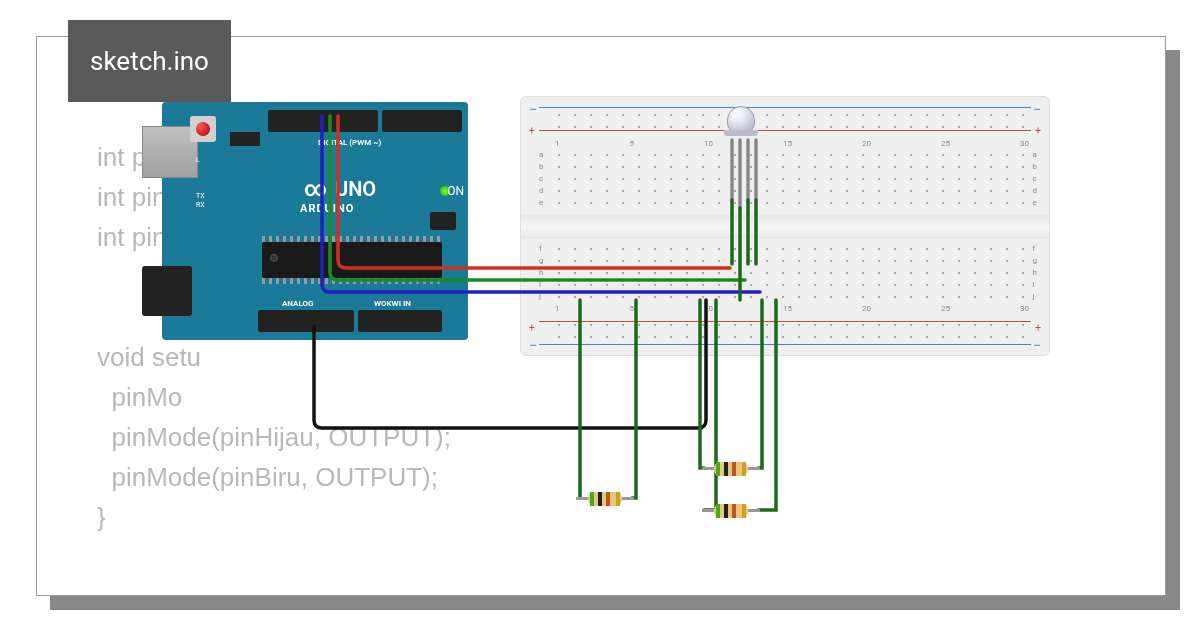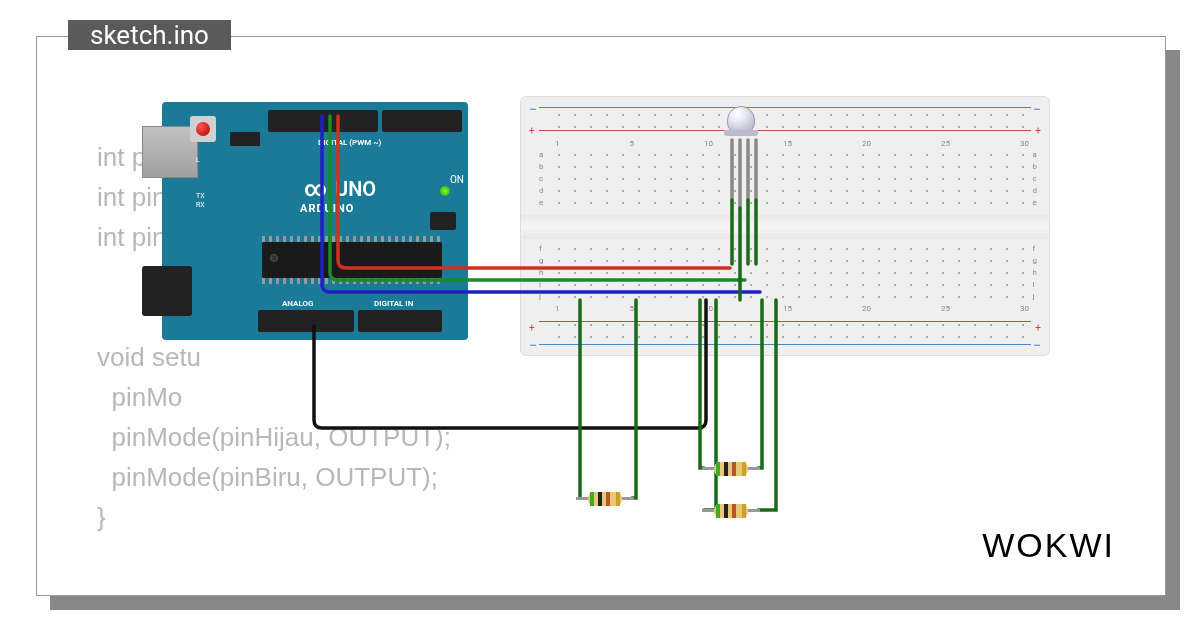--- a/index.html
+++ b/index.html
@@ -27,21 +27,21 @@
     height: 560px;
     background: #fff;
     border: 1px solid #999;
   }
   .tab {
     position: absolute;
     left: 68px;
     top: 20px;
     background: #5a5a5a;
     color: #fff;
-    padding: 0 22px;
+    padding: 26px 22px;
     font-size: 26px;
     font-weight: 400;
     z-index: 10;
   }
   .code-bg {
     position: absolute;
     left: 60px;
     top: 100px;
     font-size: 26px;
     line-height: 40px;
@@ -172,21 +172,21 @@
     font-weight:700;
     letter-spacing:1px;
   }
   .on-led {
     position:absolute;
     right: 18px; top: 84px;
     width:10px; height:10px;
     background: radial-gradient(circle,#7fff3a,#2a9d00);
     border-radius:50%;
   }
-  .on-txt { position:absolute; right:4px; top:72px; color:#fff; font-size:10px;}
+  .on-txt { position:absolute; right:4px; top:82px; color:#fff; font-size:12px;}
   .icsp {
     position:absolute;
     right: 12px; top: 110px;
     width: 26px; height: 18px;
     background: #222;
     border-radius: 2px;
   }
   .small-hdr {
     position:absolute;
     left: 88px; top: 30px;
@@ -323,21 +323,20 @@
 int pinHi
 int pinB
 
 
 void setu
   pinMo
   pinMode(pinHijau, OUTPUT);
   pinMode(pinBiru, OUTPUT);
 }</div>
 
-  <div class="logo">WOKWI</div>
 </div>
 
 <div class="tab">
   <span>sketch.ino</span>
 </div>
 
 <div class="arduino">
   <div class="arduino-body"></div>
   <div class="arduino-usb"></div>
   <div class="arduino-power"></div>
@@ -356,21 +355,21 @@
   </div>
   <div class="arduino-sub">ARDUINO</div>
   <div class="on-led"></div>
   <div class="on-txt">ON</div>
   <div class="icsp"></div>
   <div class="l-lbl">L</div>
   <div class="txrx"><span>TX</span>
 <span>RX</span></div>
   <div class="digital-lbl">DIGITAL (PWM ~)</div>
   <div class="power-lbl">ANALOG</div>
-  <div class="analog-lbl">DIGITAL IN</div>
+  <div class="analog-lbl">WOKWI IN</div>
 </div>
 
 <div class="breadboard">
   <div class="bb-rail top">
     <div class="rail-line blue"></div>
       <div class="rail-line red"></div>
   </div>
   <div class="bb-rail bot">
     <div class="rail-line red"></div>
       <div class="rail-line blue"></div>

